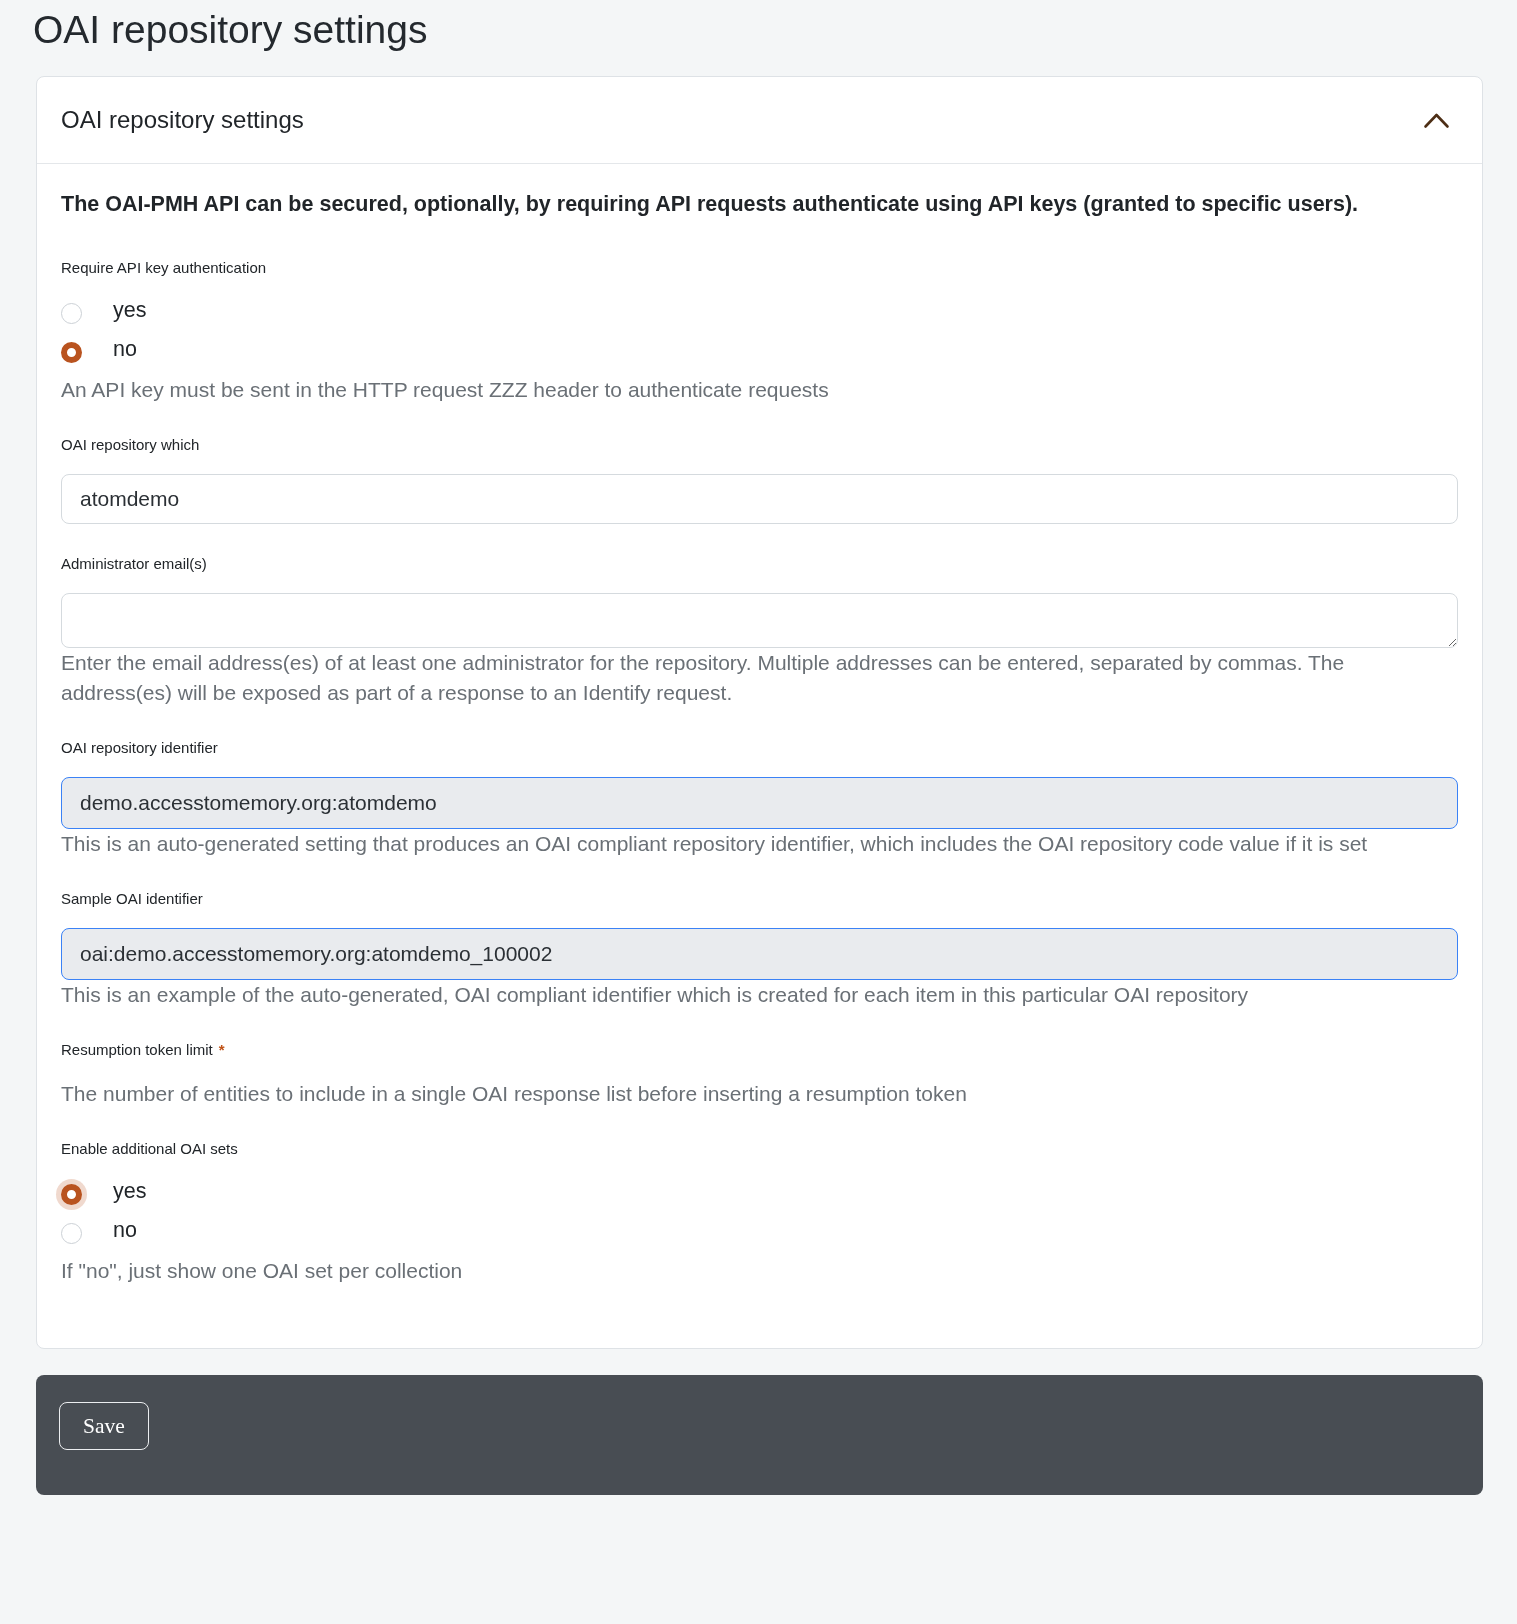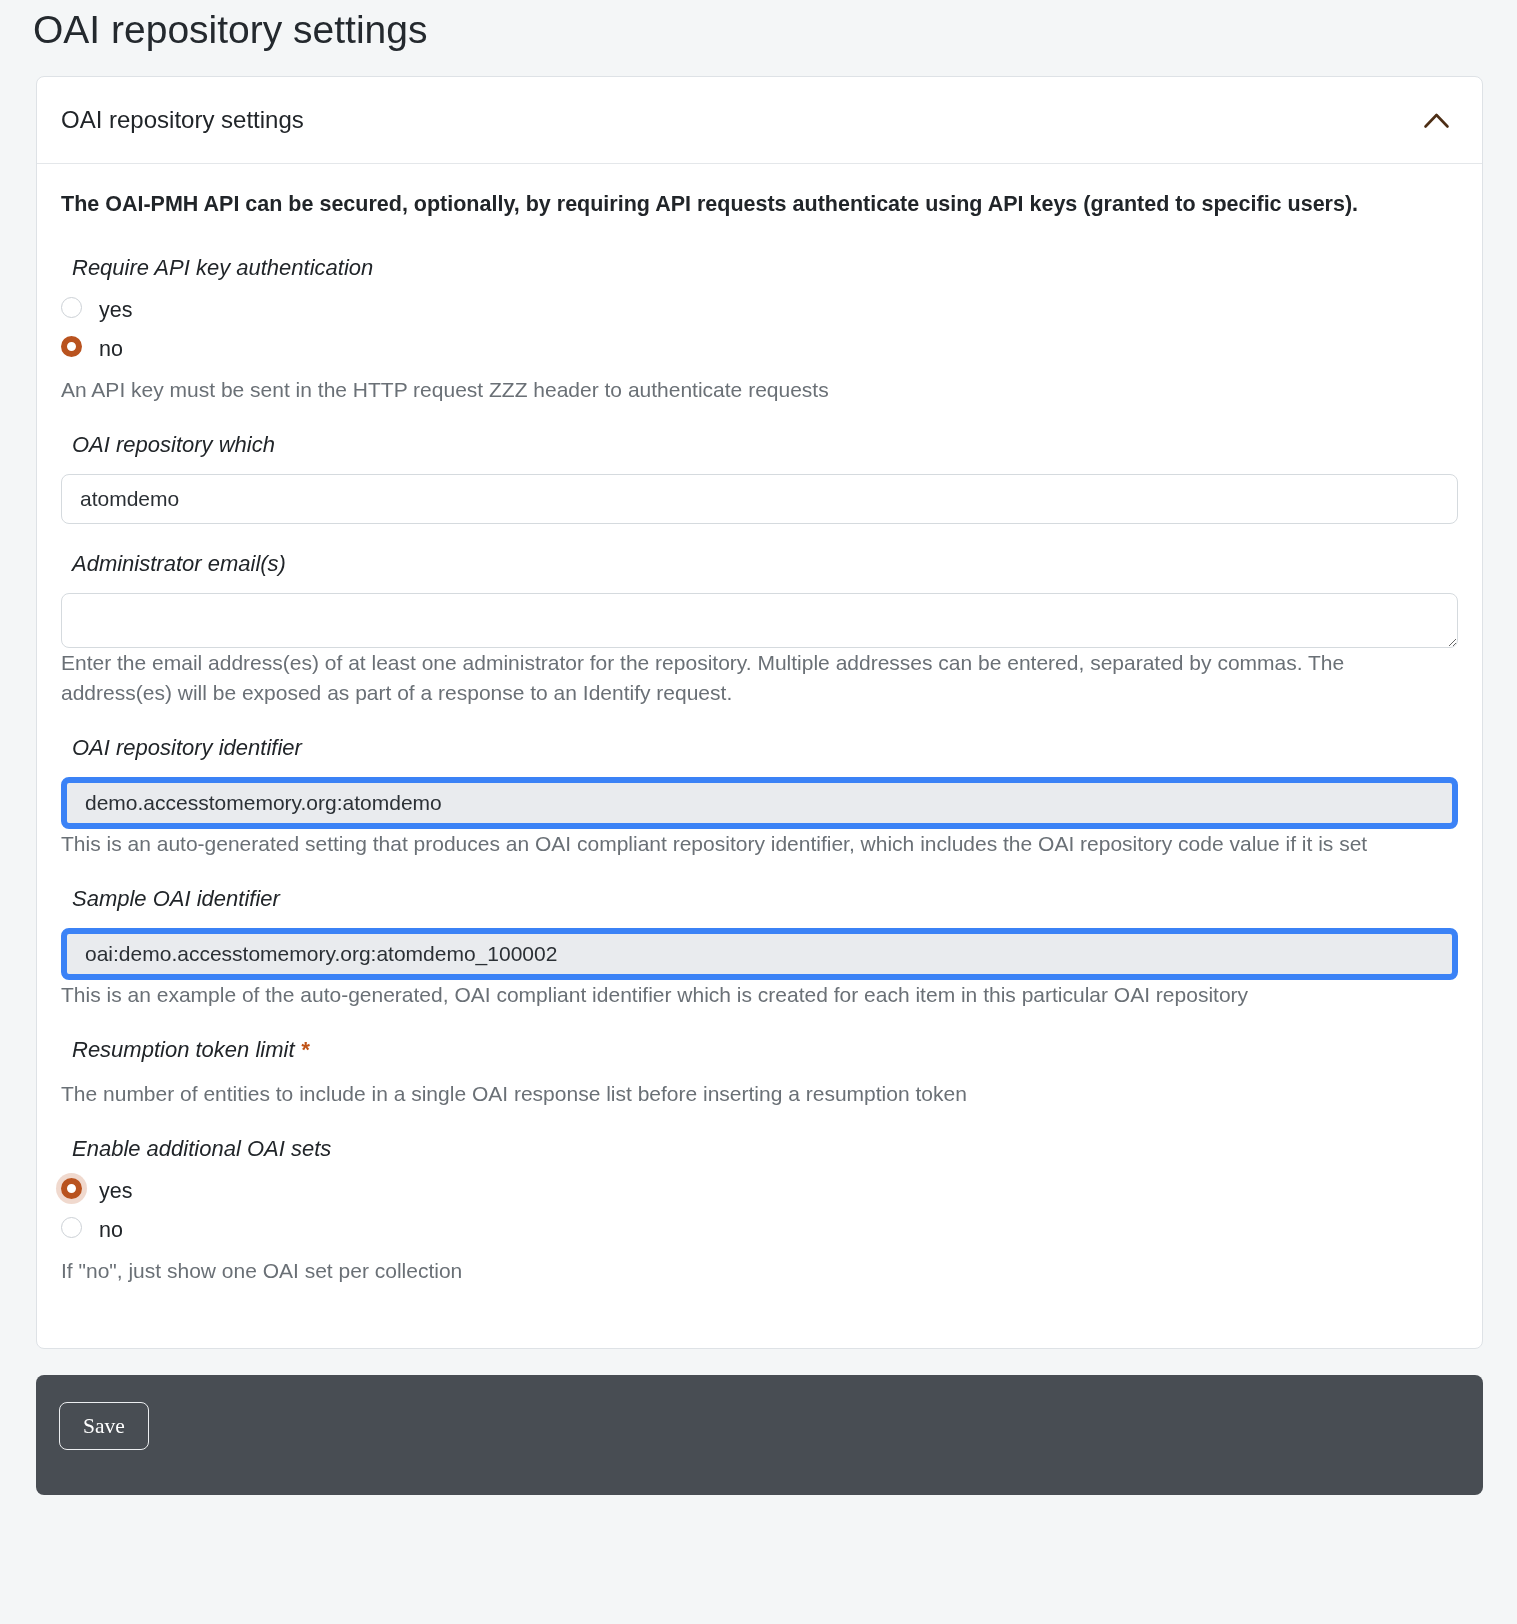--- a/index.html
+++ b/index.html
@@ -51,35 +51,35 @@
   }
   .intro {
     margin: 0 0 36px 0;
     font-size: 21.5px;
     line-height: 28px;
     color: #212529;
     font-weight: bold;
   }
   .form-group { margin-bottom: 26px; }
   .group-label {
-    font-size: 22px;
+    font-size: 15px;
     line-height: 27px;
-    margin: 0 0 16px 11px;
+    margin: 0 0 16px 0;
     color: #212529;
-    font-style: italic;
   }
   .required-star {
     color: #c05317;
     margin-left: 6px;
     font-weight: 700;
   }
   .radio-row {
     display: flex;
-    align-items: flex-start;
+    align-items: flex-end;
     margin: 0 0 12px 0;
+    gap: 14px;
   }
   .radio {
     width: 21px;
     height: 21px;
     border-radius: 50%;
     flex: 0 0 auto;
     margin-right: 17px;
     background: #fff;
   }
   .radio.unchecked { border: 1px solid #ccd1d6; }
@@ -102,21 +102,21 @@
     outline: none;
   }
   .text-input {
     height: 50px;
     background: #ffffff;
     border: 1px solid #d5dade;
   }
   .readonly-input {
     height: 52px;
     background: #e9ebee;
-    border: 6px solid #3b82f6;
+    border: 1px solid #3b82f6;
   }
   .email-textarea {
     height: 55px;
     padding-top: 10px;
     background: #ffffff;
     border: 1px solid #d5dade;
     resize: both;
   }
   .footer-bar {
     margin: 26px 34px 0 36px;

